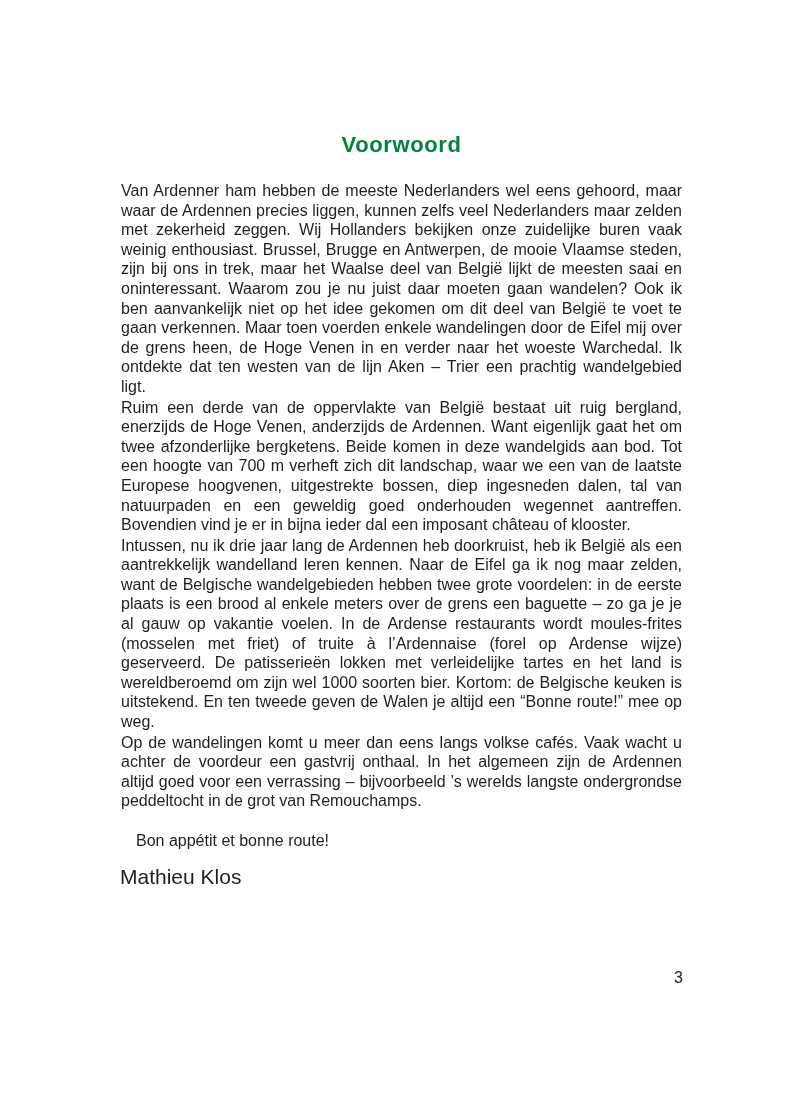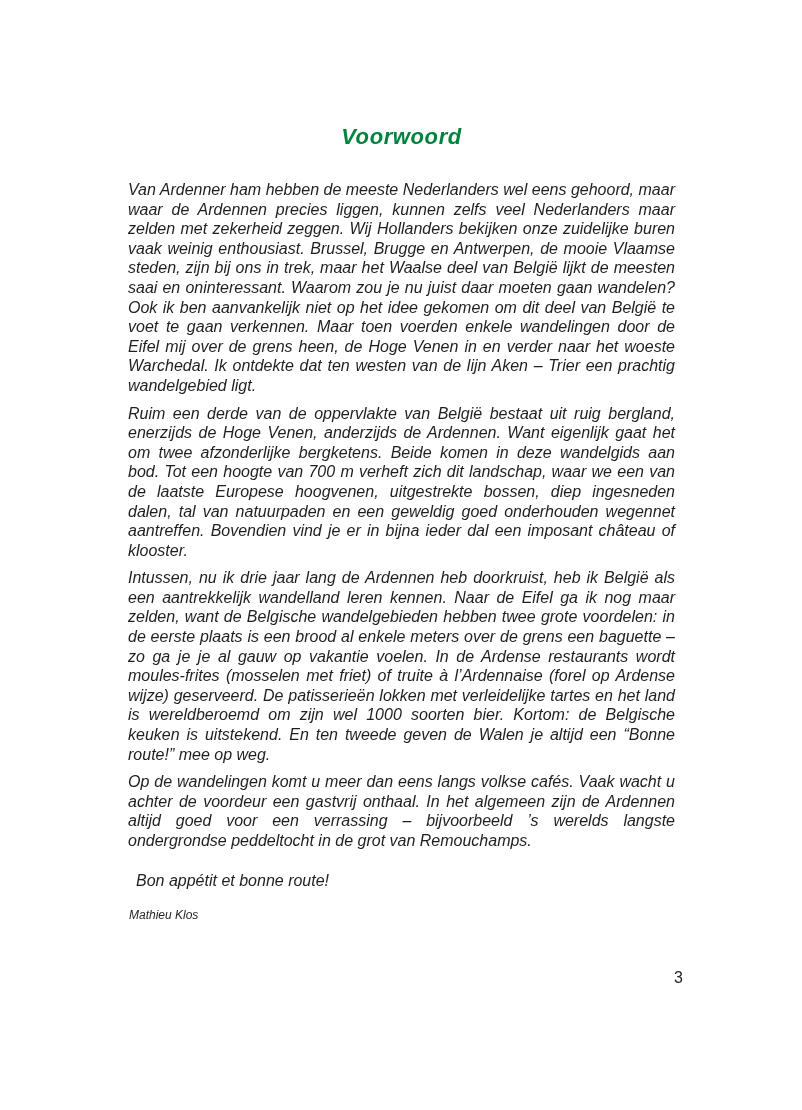--- a/index.html
+++ b/index.html
@@ -11,51 +11,50 @@
     height: 1110px;
     background: #ffffff;
     position: relative;
     font-family: "Liberation Sans", sans-serif;
     color: #1f1f1f;
     overflow: hidden;
   }
   .page {
     position: absolute;
     left: 120px;
-    top: 0;
+    top: 8px;
     width: 563px;
-    font-style: italic;
   }
   .title {
     margin: 0;
     padding-top: 124px;
     padding-bottom: 22px;
     text-align: center;
     font-size: 22px;
     font-weight: bold;
     letter-spacing: 0.6px;
     color: #00833e;
   }
   .body-text p {
-    margin: 8px;
+    margin: 1px;
     font-size: 16px;
     line-height: 19.6px;
     text-align: justify;
     text-justify: inter-word;
   }
   .closing {
     margin: 16px;
     margin-top: 20px;
     font-size: 16px;
     line-height: 19.6px;
   }
   .author {
-    margin: 9px;
+    margin: 0;
     margin-top: 16px;
-    font-size: 12px;
+    font-size: 21px;
     line-height: 19.6px;
   }
   .page-number {
     position: absolute;
     top: 969px;
     right: 119px;
     font-size: 16px;
     color: #1f1f1f;
   }
 </style>

